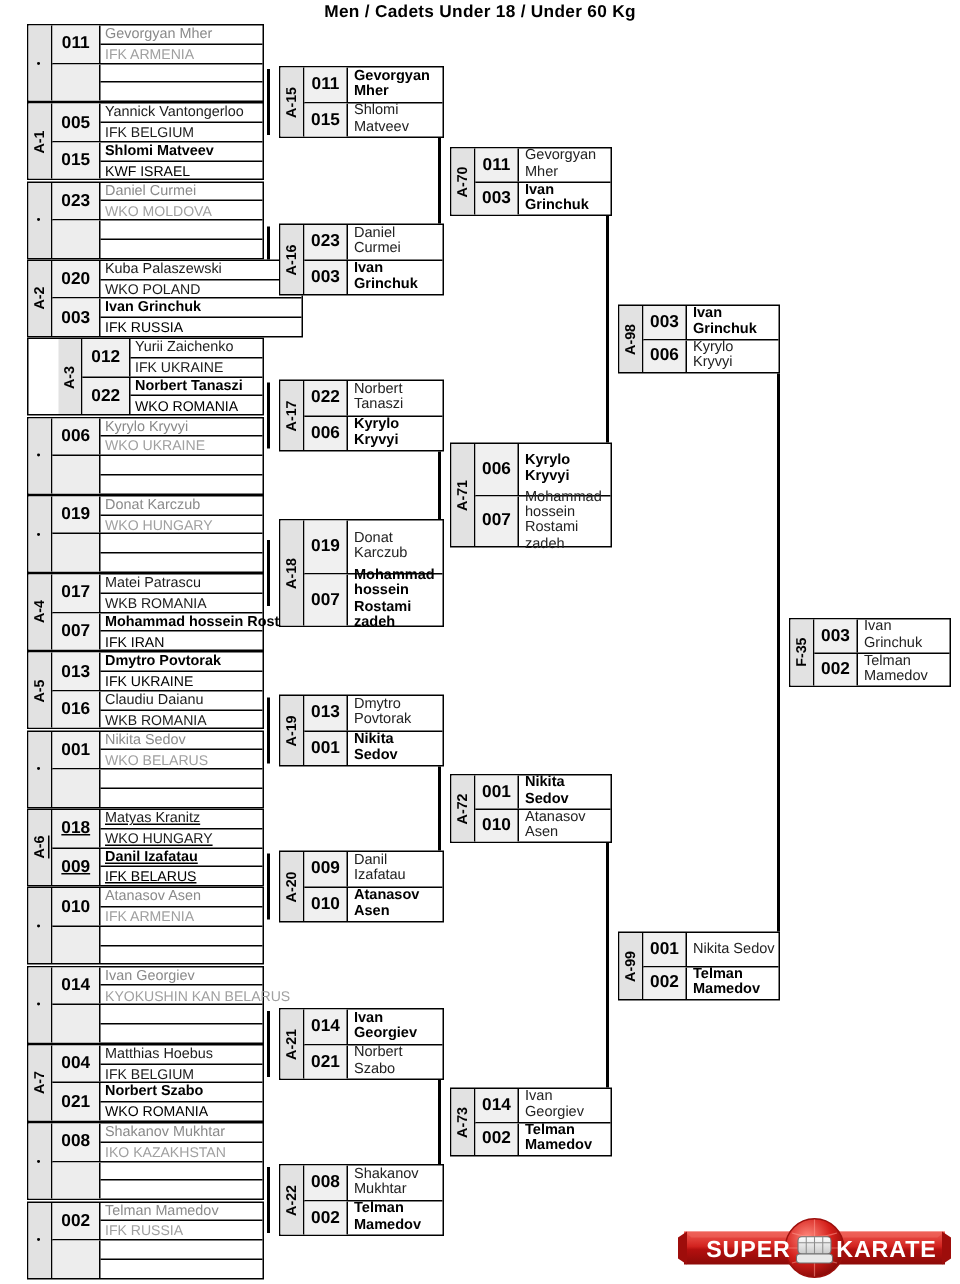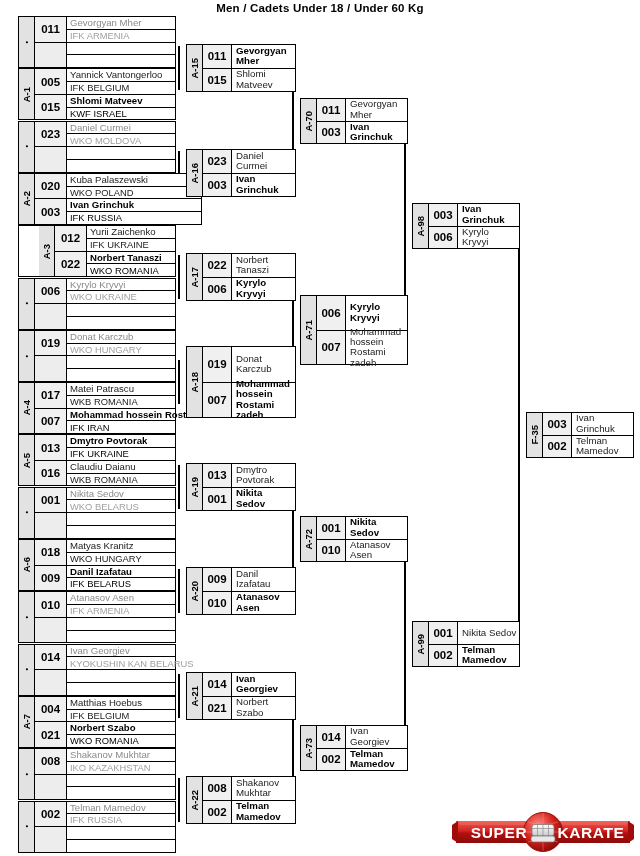--- a/index.html
+++ b/index.html
@@ -365,21 +365,21 @@
             <div class="txt">
               <div class="nm">
                 <div class="lbl"></div>
                 <div class="stub"></div>
               </div>
               <div class="ct"></div>
             </div>
           </div>
         </div>
       </div>
-      <div class="blk r1" style="left: 18px; top: 539px; width: 158px; height: 52px;">
+      <div class="blk r1" style="left: 18px; top: 539px; width: 158px; height: 52px; text-decoration: underline;">
         <div class="tag">
           <span>A-6</span>
         </div>
         <div class="rows">
           <div class="pair lose">
             <div class="num">018</div>
             <div class="txt">
               <div class="nm">
                 <div class="lbl">Matyas Kranitz</div>
                 <div class="stub"></div>

